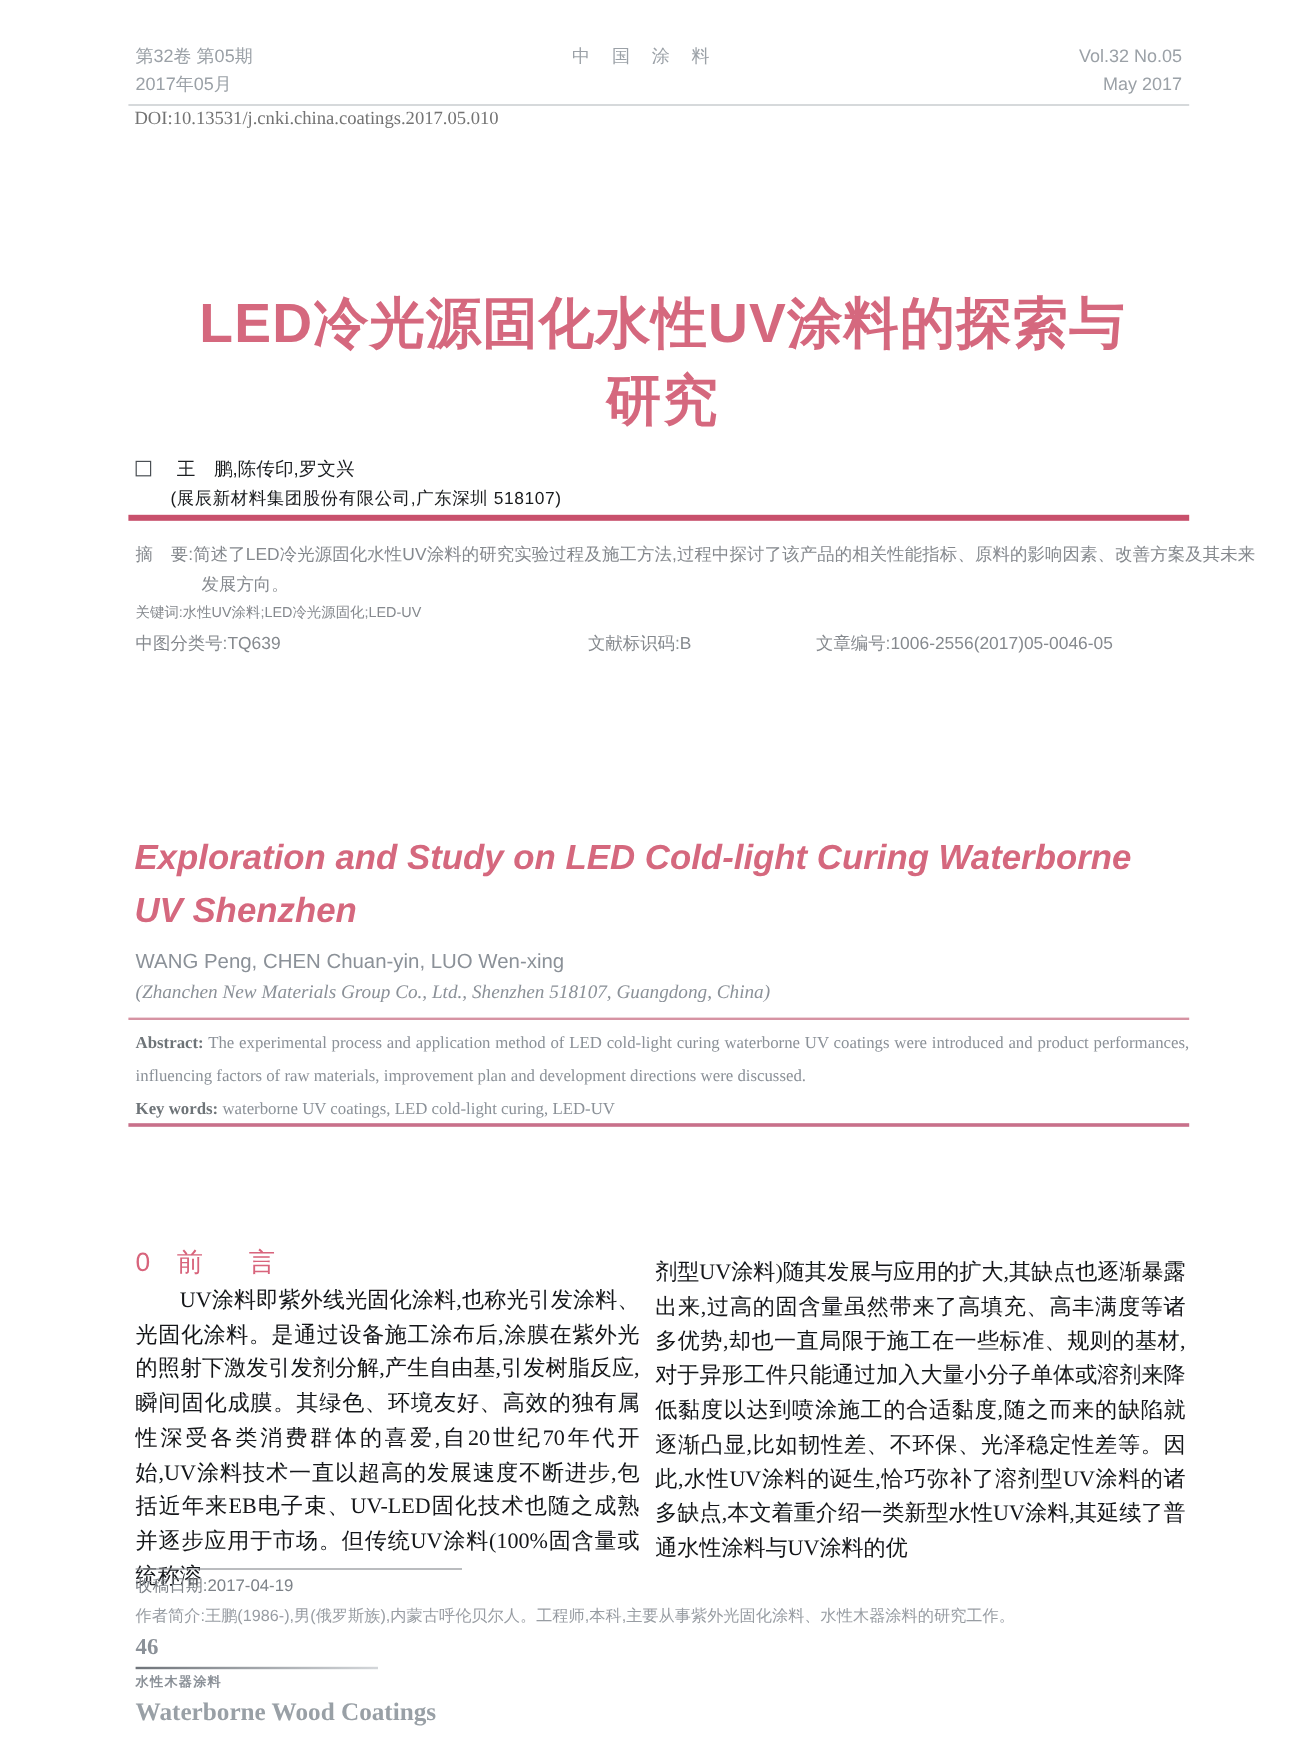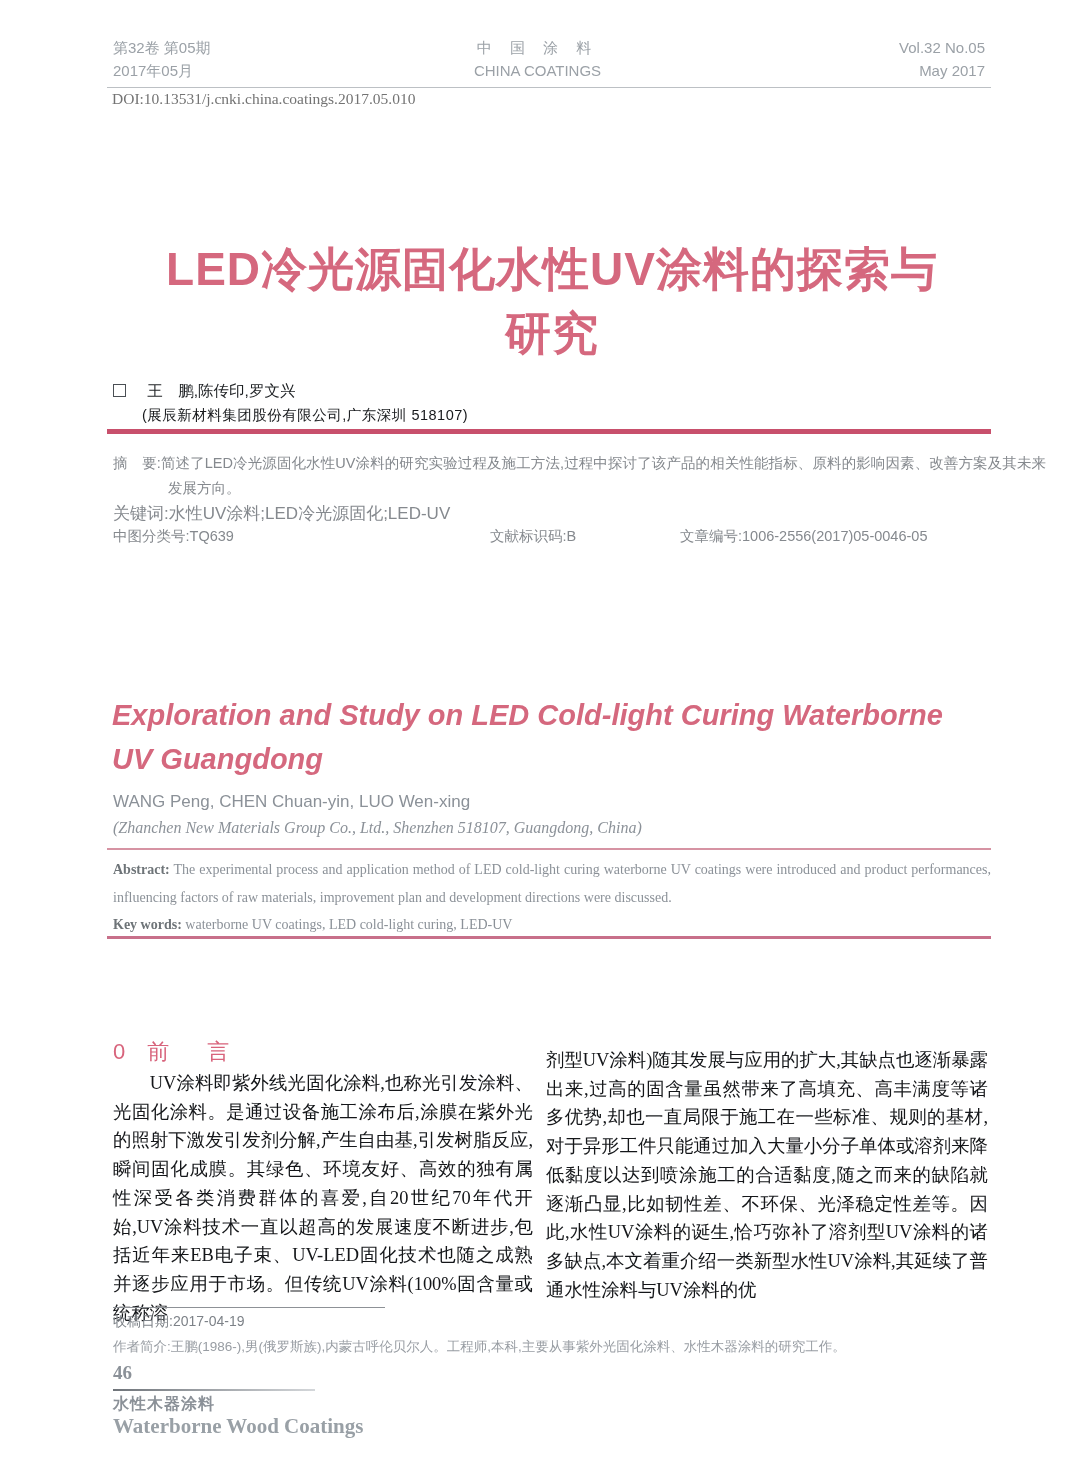--- a/index.html
+++ b/index.html
@@ -20,21 +20,21 @@
   
   .cn-title{top:237px;left:112px;width:880px;color:#d5687e;font-size:46px;font-weight:700;line-height:64px;letter-spacing:1px;}
   .cn-title span{display:block;text-align:center;}
   .author-row{top:381px;left:113px;font-size:15.5px;color:#1c1f22;}
   .author-marker{display:inline-block;width:11px;height:11px;border:1.5px solid #4a4f54;margin-right:17px;vertical-align:-1px;}
   .cn-affil{top:406px;left:142px;font-size:14.5px;color:#17191c;letter-spacing:0.5px;}
   .rule-thick{top:429px;left:107px;width:884px;height:5px;background:#c8506c;}
   
   .cn-abstract{top:451px;left:113px;width:878px;font-size:14.5px;line-height:25px;color:#85898e;
     padding-left:55px;text-indent:-55px;text-align:justify;}
-  .cn-keywords{top:502px;left:113px;width:878px;font-size:17px;color:#85898e;}
+  .cn-keywords{top:502px;left:113px;width:878px;font-size:12px;color:#85898e;}
   .cn-class-row{top:527px;left:113px;width:878px;height:20px;font-size:14.5px;color:#85898e;}
   .cn-class-row .clc{position:absolute;left:0;}
   .cn-class-row .dc{position:absolute;left:377px;}
   .cn-class-row .an{position:absolute;left:567px;}
   
   .en-title{top:693px;left:112px;width:880px;color:#d5687e;font-size:29px;font-weight:700;line-height:44px;}
   .en-title span{display:block;font-style:italic;}
   .en-authors{top:792px;left:113px;font-size:17px;color:#8b9198;}
   .en-affil{top:819px;left:113px;font-family:"Liberation Serif","DejaVu Serif",serif;font-style:italic;font-size:16px;color:#8b9198;}
   .pink-line-1{top:848px;left:107px;width:884px;height:2px;background:#d693a3;}
@@ -51,33 +51,32 @@
     color:#141619;text-align:justify;}
   .col-left{top:1069px;left:113px;width:420px;text-indent:2em;}
   .col-right{top:1046px;left:546px;width:442px;}
   
   .footnote-rule{top:1307px;left:113px;width:272px;border-top:1.5px solid #8d9196;height:0;}
   .received{top:1313px;left:113px;font-size:14px;color:#7d8288;}
   .bio{top:1338px;left:113px;width:878px;font-size:13.5px;color:#989da3;}
   
   .page-number{top:1362px;left:113px;font-family:"Liberation Serif","DejaVu Serif",serif;font-weight:700;font-size:19px;color:#8b9198;}
   .footer-rule{top:1389px;left:113px;width:202px;height:2px;background:linear-gradient(to right,#6f747a,#d4d7da);}
-  .footer-cn{top:1394px;left:113px;font-size:16px;font-weight:700;color:#8b9198;letter-spacing:1px;}
+  .footer-cn{top:1394px;left:113px;font-size:11px;font-weight:700;color:#8b9198;letter-spacing:1px;}
   .footer-en{top:1414px;left:113px;font-family:"Liberation Serif","DejaVu Serif",serif;font-weight:700;font-size:21px;color:#99a0a6;}
 </style>
 </head>
 <body>
 
 <div class="abs jh jh-left">
   <div>第32卷 第05期</div>
   <div>2017年05月</div>
 </div>
 <div class="abs jh jh-center">
   <div class="cn">中 国 涂 料</div>
-  <div>CHINA COATINGS</div>
 </div>
 <div class="abs jh jh-right">
   <div>Vol.32  No.05</div>
   <div>May  2017</div>
 </div>
 <div class="abs header-divider"></div>
 <div class="abs doi">DOI:10.13531/j.cnki.china.coatings.2017.05.010</div>
 
 <h1 class="abs cn-title" style="margin:0;">
   <span>LED冷光源固化水性UV涂料的探索与</span>
@@ -98,21 +97,21 @@
   <span>关键词:</span><span>水性UV涂料;LED冷光源固化;LED-UV</span>
 </p>
 <div class="abs cn-class-row">
   <span class="clc"><span>中图分类号:</span><span>TQ639</span></span>
   <span class="dc"><span>文献标识码:</span><span>B</span></span>
   <span class="an"><span>文章编号:</span><span>1006-2556(2017)05-0046-05</span></span>
 </div>
 
 <h2 class="abs en-title" style="margin:0;">
   <span>Exploration and Study on LED Cold-light Curing Waterborne</span>
-  <span>UV Guangdong</span>
+  <span>UV Shenzhen</span>
 </h2>
 <div class="abs en-authors">WANG Peng, CHEN Chuan-yin, LUO Wen-xing</div>
 <div class="abs en-affil">(Zhanchen New Materials Group Co., Ltd., Shenzhen 518107, Guangdong, China)</div>
 <div class="abs pink-line-1"></div>
 
 <div class="abs en-abstract-block">
   <p><span class="b-label">Abstract:</span><span> The experimental process and application method of LED cold-light curing waterborne UV coatings were introduced and product performances, influencing factors of raw materials, improvement plan and development directions were discussed.</span></p>
   <p><span class="b-label">Key words:</span><span> waterborne UV coatings, LED cold-light curing, LED-UV</span></p>
 </div>
 <div class="abs pink-line-2"></div>

